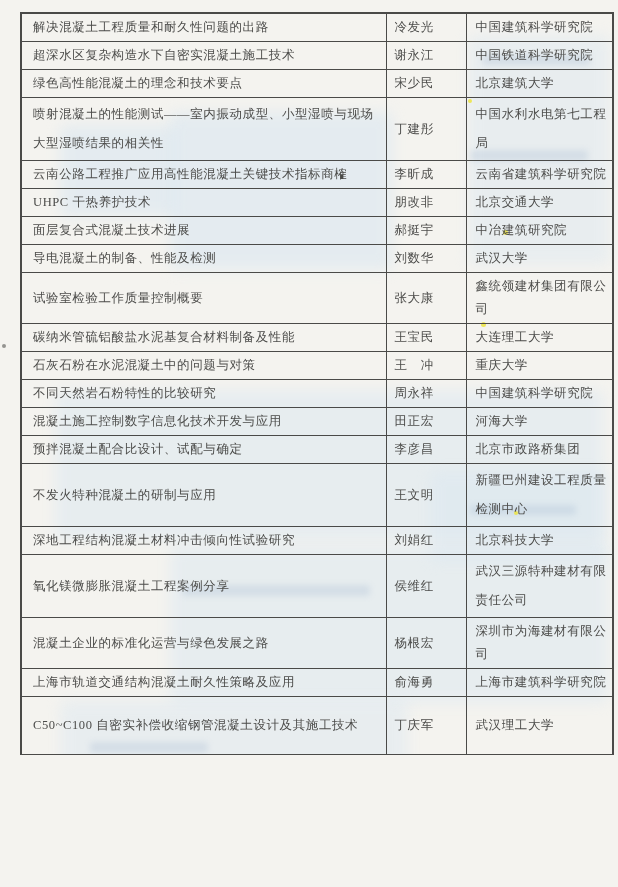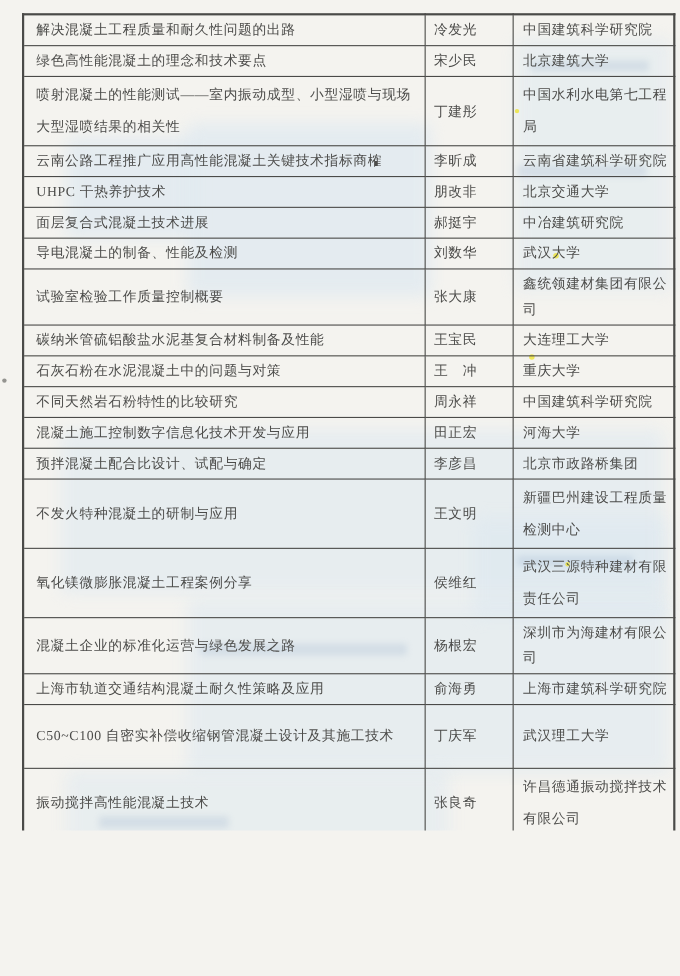--- a/index.html
+++ b/index.html
@@ -91,20 +91,25 @@
       <col style="width:80px">
       <col style="width:147px">
     </colgroup>
     <tbody>
         <tr>
           <td class="c-title">解决混凝土工程质量和耐久性问题的出路</td>
           <td class="c-speaker">冷发光</td>
           <td class="c-org">中国建筑科学研究院</td>
         </tr>
         <tr>
+          <td class="c-title">超深水区复杂构造水下自密实混凝土施工技术</td>
+          <td class="c-speaker">谢永江</td>
+          <td class="c-org">中国铁道科学研究院</td>
+        </tr>
+        <tr>
           <td class="c-title">绿色高性能混凝土的理念和技术要点</td>
           <td class="c-speaker">宋少民</td>
           <td class="c-org">北京建筑大学</td>
         </tr>
         <tr class="xtall">
           <td class="c-title">喷射混凝土的性能测试——室内振动成型、小型湿喷与现场大型湿喷结果的相关性</td>
           <td class="c-speaker">丁建彤</td>
           <td class="c-org">中国水利水电第七工程局</td>
         </tr>
         <tr>
@@ -155,20 +160,25 @@
         <tr>
           <td class="c-title">预拌混凝土配合比设计、试配与确定</td>
           <td class="c-speaker">李彦昌</td>
           <td class="c-org">北京市政路桥集团</td>
         </tr>
         <tr class="xtall">
           <td class="c-title">不发火特种混凝土的研制与应用</td>
           <td class="c-speaker">王文明</td>
           <td class="c-org">新疆巴州建设工程质量检测中心</td>
         </tr>
+        <tr>
+          <td class="c-title">深地工程结构混凝土材料冲击倾向性试验研究</td>
+          <td class="c-speaker">刘娟红</td>
+          <td class="c-org">北京科技大学</td>
+        </tr>
         <tr class="xtall">
           <td class="c-title">氧化镁微膨胀混凝土工程案例分享</td>
           <td class="c-speaker">侯维红</td>
           <td class="c-org">武汉三源特种建材有限责任公司</td>
         </tr>
         <tr class="tall">
           <td class="c-title">混凝土企业的标准化运营与绿色发展之路</td>
           <td class="c-speaker">杨根宏</td>
           <td class="c-org">深圳市为海建材有限公司</td>
         </tr>

